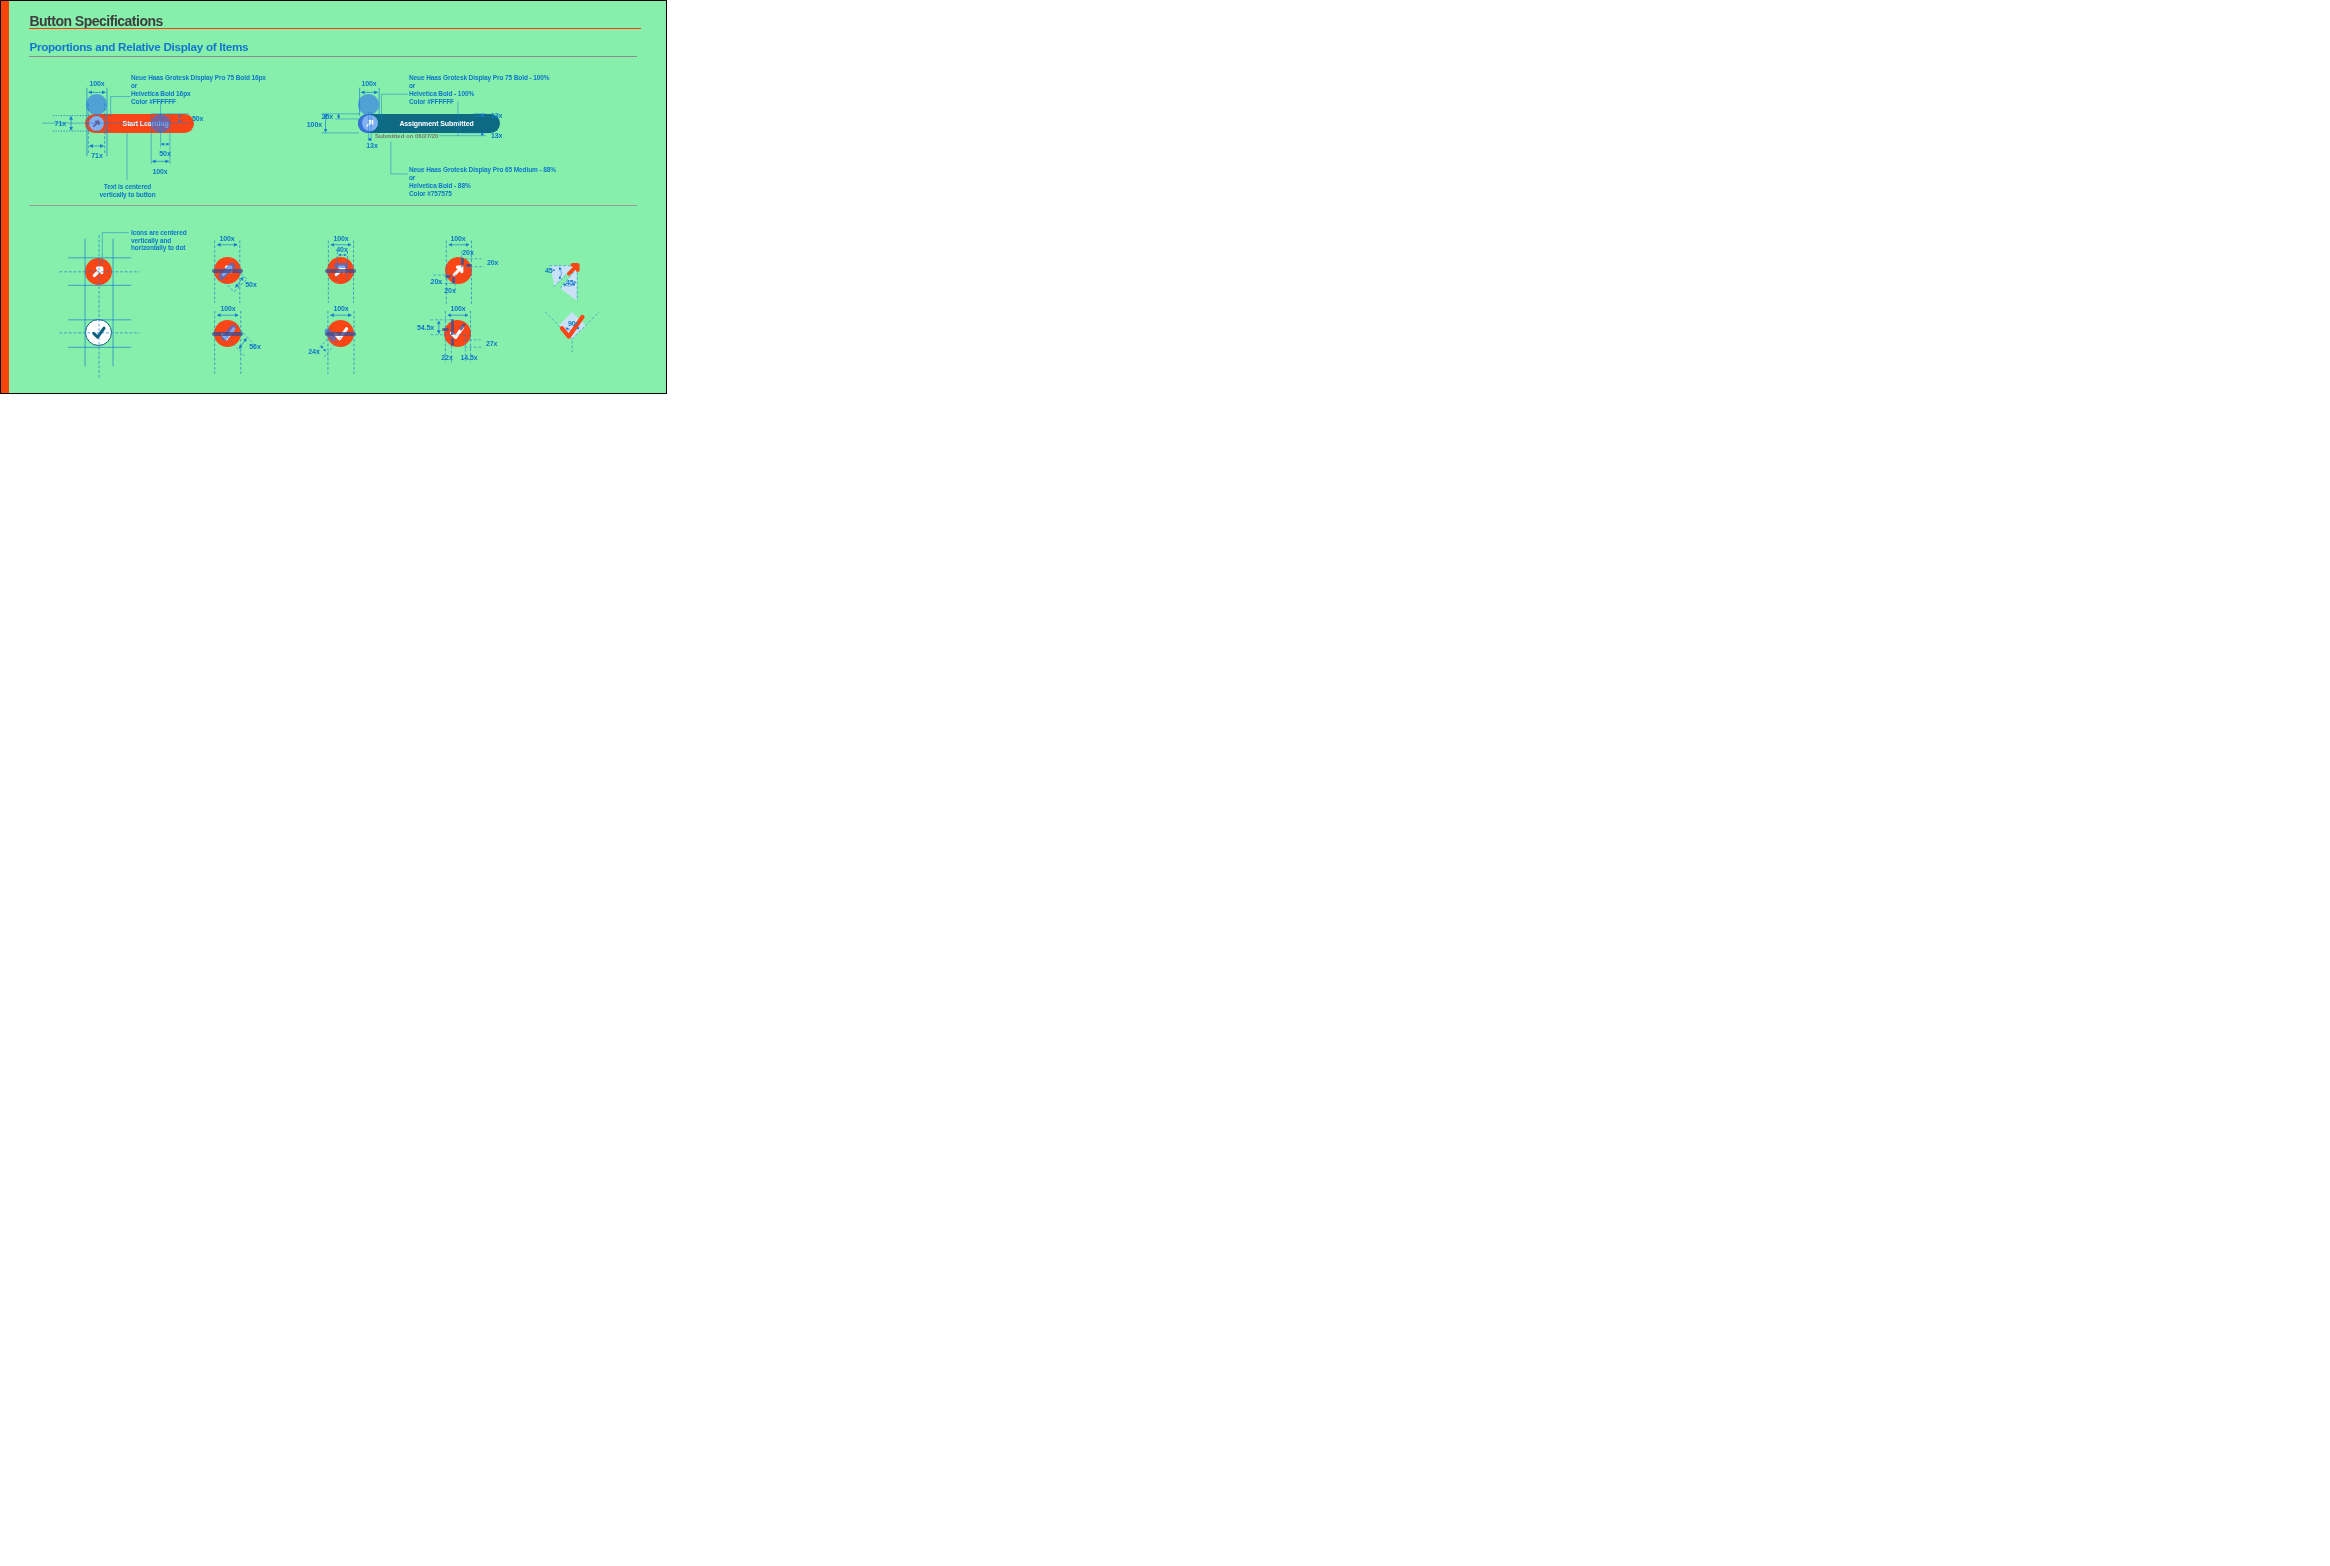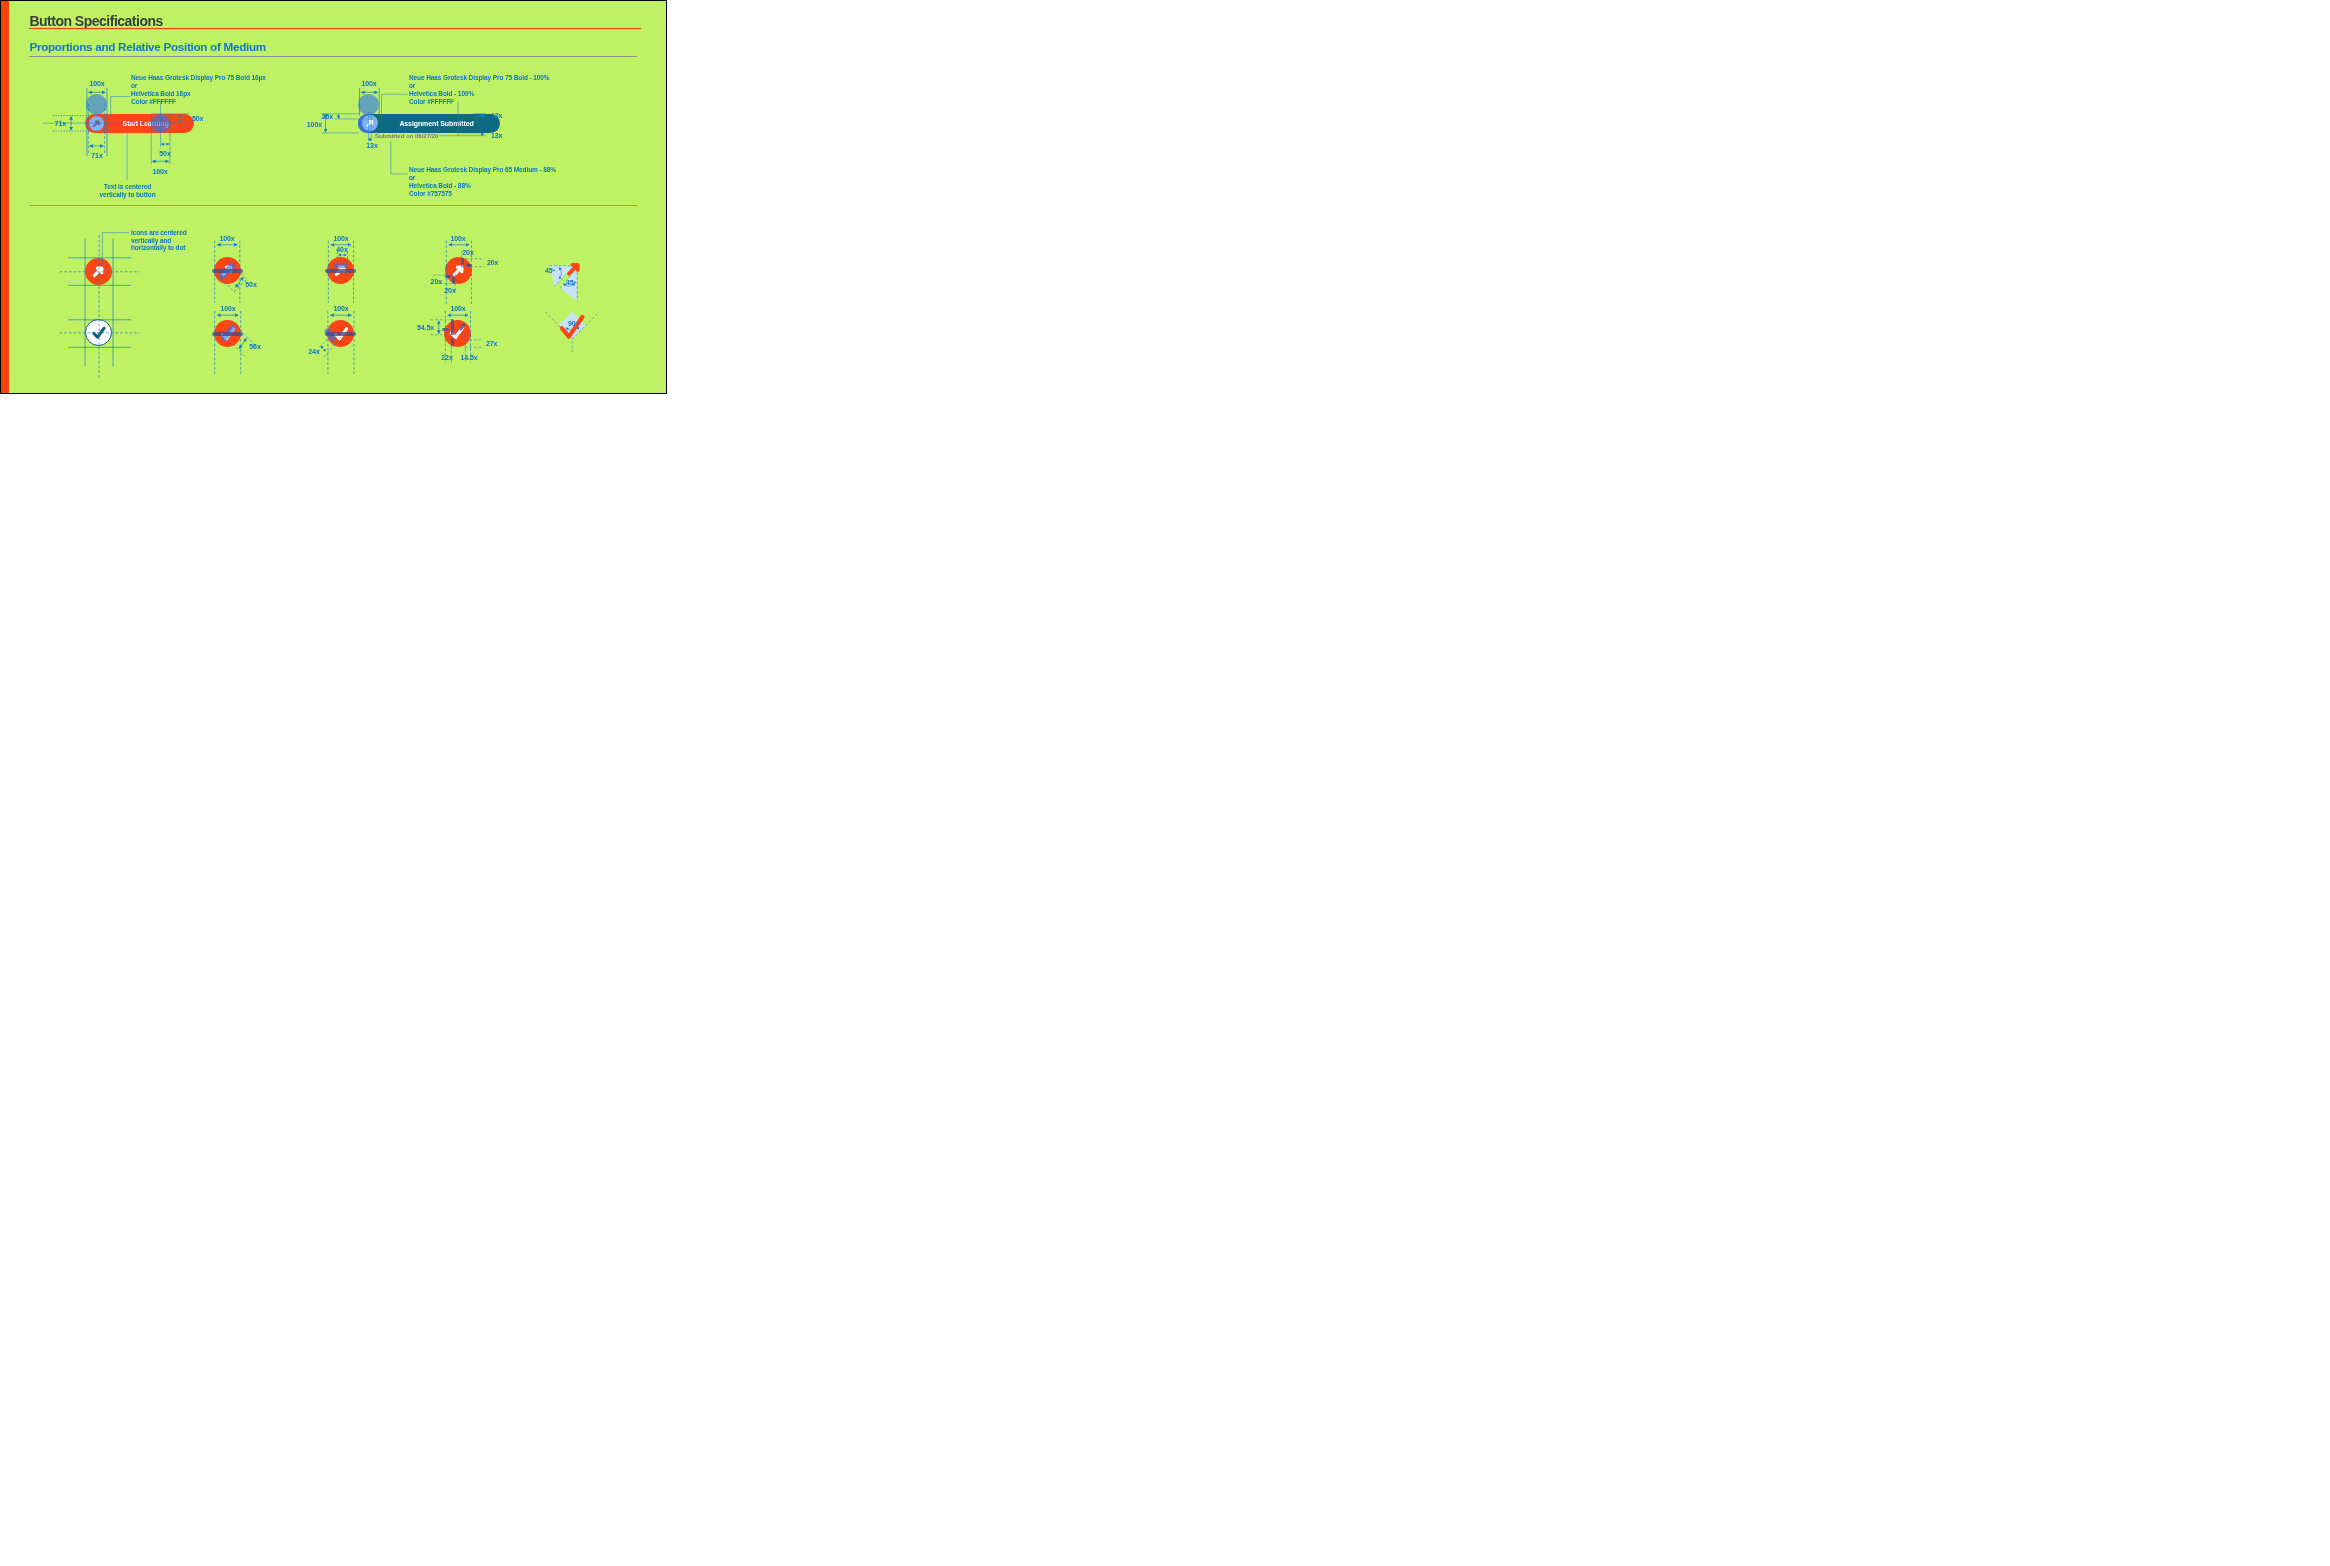--- a/index.html
+++ b/index.html
@@ -1,17 +1,17 @@
 <!DOCTYPE html>
 <html style="font-size:7.5px"><head>
 <meta charset="utf-8">
 <style>
   html,body{margin:0;padding:0;background:#ffffff;}
   body{font-family:"Liberation Sans", sans-serif;}
-  #canvas{position:relative;width:665px;height:392px;background:#bef264;border:0.9px solid #000;overflow:hidden;}
+  #canvas{position:relative;width:665px;height:392px;background:#86efac;border:0.9px solid #000;overflow:hidden;}
   .bar-left{position:absolute;left:0;top:0;bottom:0;width:8px;background:#F94409;}
   .title{position:absolute;left:28.4px;top:12.6px;font-size:14px;line-height:15px;font-weight:bold;color:#3E3E3E;letter-spacing:-0.5px;white-space:nowrap;}
   .h2{position:absolute;left:28.4px;top:39px;font-size:11.7px;line-height:13px;font-weight:bold;color:#1277CD;letter-spacing:-0.3px;white-space:nowrap;}
   .rule{position:absolute;}
   .rule-orange{left:28.4px;top:27px;width:612px;height:1.4px;background:#FF3A03;}
   .rule-gray{left:28.4px;top:55px;width:608px;height:0.9px;background:#8E8E8E;}
   .rule-div{left:28.4px;top:204px;width:608px;height:0.9px;background:#9A9A9A;}
   .lbl{position:absolute;transform:translate(-50%,-50%);font-weight:bold;color:#0D76C9;font-size:7px;letter-spacing:-0.1px;white-space:nowrap;z-index:7;}
   .lbl.ra{transform:translate(-100%,-50%);}
   .lbl.la{transform:translate(0,-50%);}
@@ -34,21 +34,21 @@
   .status{position:absolute;color:#757575;font-weight:bold;font-size:6px;white-space:nowrap;z-index:7;}
 </style>
 </head>
 <body>
 
 <div id="canvas">
 
   <div class="bar-left"></div>
   <div class="title">Button Specifications</div>
   <div class="rule rule-orange"></div>
-  <div class="h2">Proportions and Relative Position of Medium</div>
+  <div class="h2">Proportions and Relative Display of Items</div>
   <div class="rule rule-gray"></div>
   <div class="rule rule-div"></div>
 
   <div class="ovl" style="left:85px;top:93px;width:20.5px;height:20.5px;"></div>
   <div class="btn" style="left:84px;top:113px;width:84px;background:#FA4616;padding-left:18.6px;padding-right:6.5px;">
     <span class="cap">Start Learning</span>
   </div>
   <div class="circ" style="left:88px;top:115px;width:15px;height:15px;background:#7FB1F3;z-index:3;">
     <svg class="gly" width="15" height="15" viewBox="-16 -16 32 32">
         <path d="M-5.5 5.5 L3.5 -3.5 M-1.5 -4.5 L4.8 -4.5 L4.8 1.8" fill="none" stroke="#6B5F95" stroke-width="4.2" stroke-linecap="round" stroke-linejoin="round"></path>

